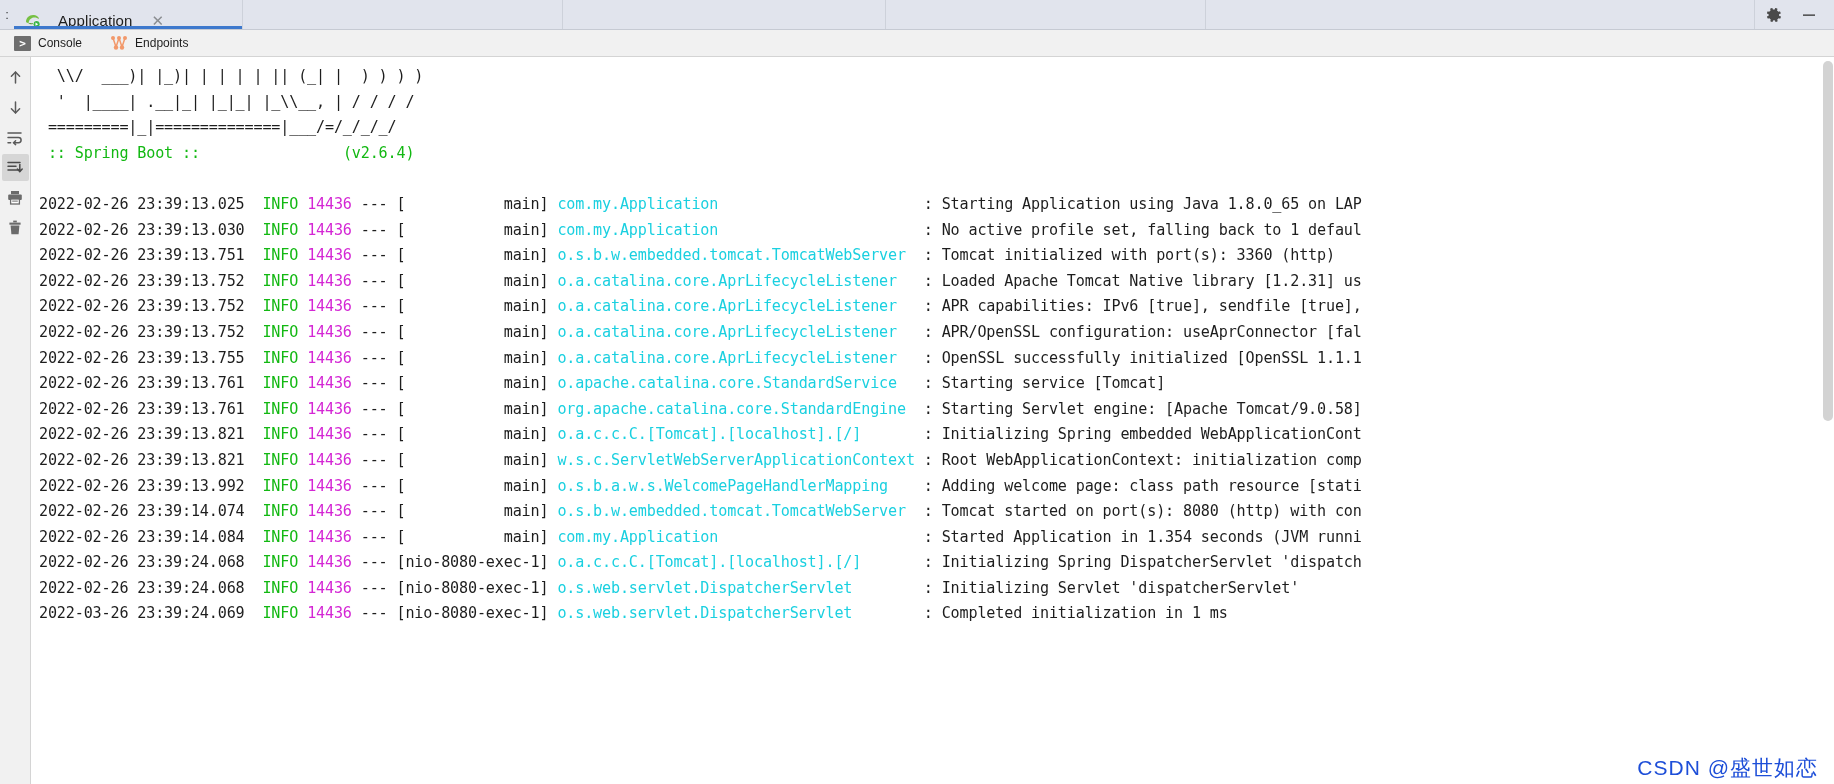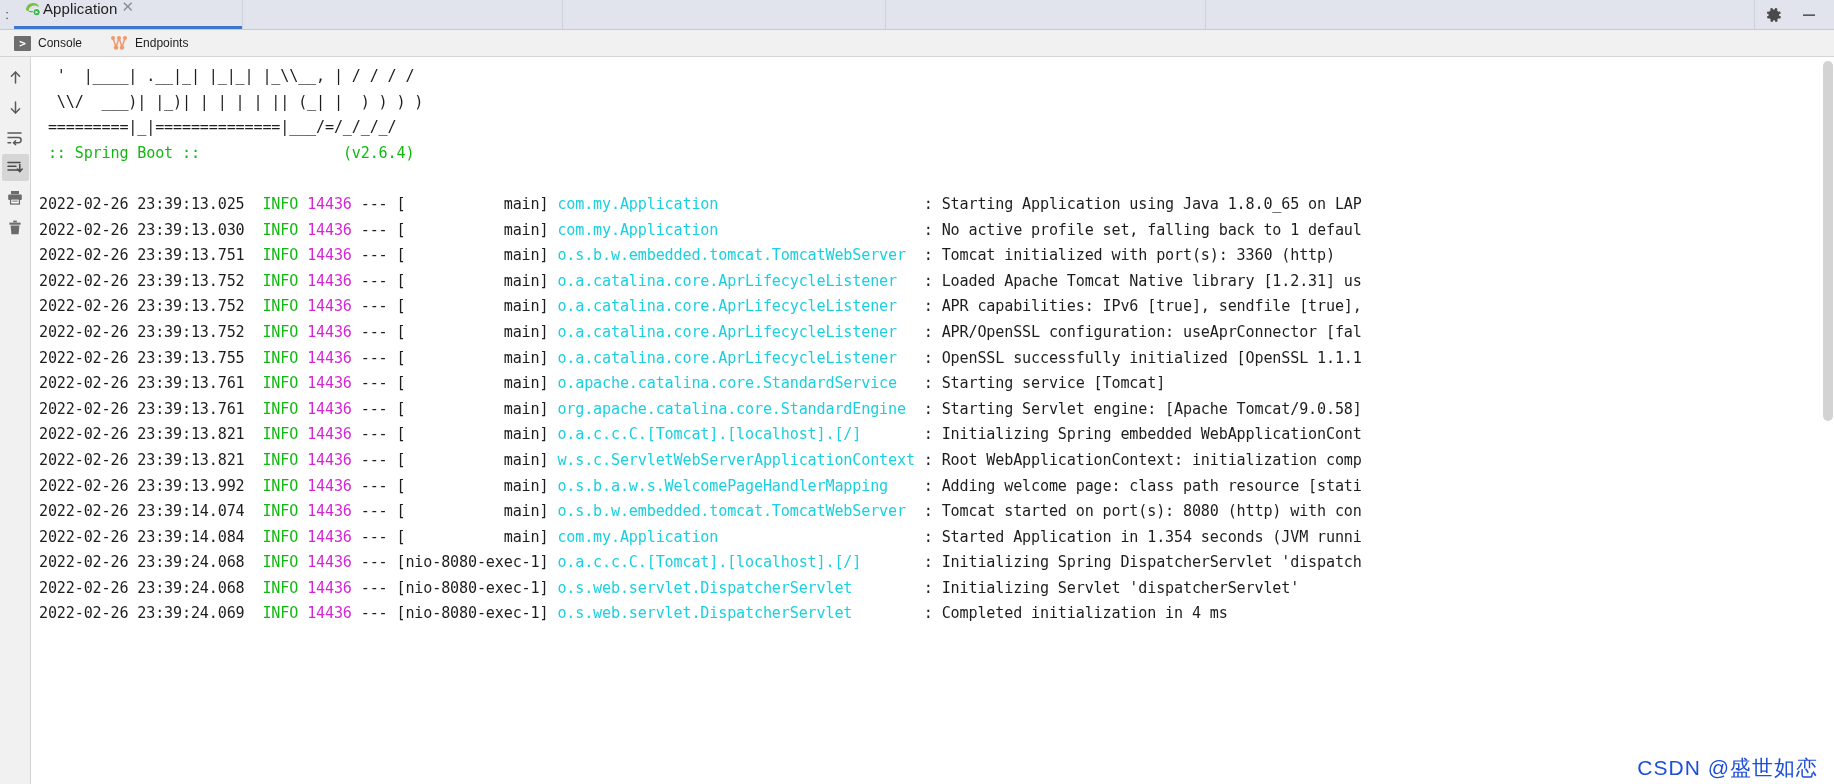--- a/index.html
+++ b/index.html
@@ -18,21 +18,21 @@
     background: #e1e4ed;
     border-bottom: 1px solid #c6cad3;
     display: flex;
     align-items: stretch;
   }
   .tb-colon {
     width: 14px; display: flex; align-items: center; justify-content: center;
     color: #3c3f41; font-size: 13px; line-height: 1;
   }
   .tab-active {
-    display: flex; align-items: flex-start; gap: 2px;
+    display: flex; align-items: flex-end; gap: 17px;
     padding: 0 11px 0 10px;
     position: relative;
     min-width: 228px;
   }
   .tab-active::after {
     content: ""; position: absolute; left: 0; right: 0; bottom: 0;
     height: 3px; background: #3d78cd;
   }
   .tab-icon { width: 17px; height: 17px; position: relative; flex: none; }
   .tab-label { font-size: 15px; color: #1d1d1d; letter-spacing: .1px; }
@@ -241,22 +241,22 @@
           <rect x="3.4" y="3.6" width="11.2" height="2.1" fill="#6b6b6b"></rect>
           <rect x="7.2" y="1.6" width="3.6" height="1.8" fill="#6b6b6b"></rect>
           <path d="M4.6 6.4 H13.4 L12.6 15.2 H5.4 Z" fill="#6b6b6b"></path>
         </svg>
       </div>
     </div>
 
     <div class="console">
       <div class="conswrap">
 
+        <pre class="line">  \\/  ___)| |_)| | | | | || (_| |  ) ) ) )</pre>
         <pre class="line">  '  |____| .__|_| |_|_| |_\\__, | / / / /</pre>
-        <pre class="line">  \\/  ___)| |_)| | | | | || (_| |  ) ) ) )</pre>
         <pre class="line"> =========|_|==============|___/=/_/_/_/</pre>
 
         <pre class="line"><span class="c-green"> :: Spring Boot ::</span><span>                </span><span class="c-green">(v2.6.4)</span></pre>
 
         <pre class="line"> </pre>
 
         <div id="log-lines">
             <pre class="line"><span class="c-dark">2022-02-26 23:39:13.025  </span><span class="c-green">INFO</span><span class=""> </span><span class="c-pink">14436</span><span class="c-dark"> --- </span><span class="c-dark">[           main] </span><span class="c-cyan">com.my.Application                      </span><span class="c-dark"> : Starting Application using Java 1.8.0_65 on LAP</span></pre>
             <pre class="line"><span class="c-dark">2022-02-26 23:39:13.030  </span><span class="c-green">INFO</span><span class=""> </span><span class="c-pink">14436</span><span class="c-dark"> --- </span><span class="c-dark">[           main] </span><span class="c-cyan">com.my.Application                      </span><span class="c-dark"> : No active profile set, falling back to 1 defaul</span></pre>
             <pre class="line"><span class="c-dark">2022-02-26 23:39:13.751  </span><span class="c-green">INFO</span><span class=""> </span><span class="c-pink">14436</span><span class="c-dark"> --- </span><span class="c-dark">[           main] </span><span class="c-cyan">o.s.b.w.embedded.tomcat.TomcatWebServer </span><span class="c-dark"> : Tomcat initialized with port(s): 3360 (http)</span></pre>
@@ -266,21 +266,21 @@
             <pre class="line"><span class="c-dark">2022-02-26 23:39:13.755  </span><span class="c-green">INFO</span><span class=""> </span><span class="c-pink">14436</span><span class="c-dark"> --- </span><span class="c-dark">[           main] </span><span class="c-cyan">o.a.catalina.core.AprLifecycleListener  </span><span class="c-dark"> : OpenSSL successfully initialized [OpenSSL 1.1.1</span></pre>
             <pre class="line"><span class="c-dark">2022-02-26 23:39:13.761  </span><span class="c-green">INFO</span><span class=""> </span><span class="c-pink">14436</span><span class="c-dark"> --- </span><span class="c-dark">[           main] </span><span class="c-cyan">o.apache.catalina.core.StandardService  </span><span class="c-dark"> : Starting service [Tomcat]</span></pre>
             <pre class="line"><span class="c-dark">2022-02-26 23:39:13.761  </span><span class="c-green">INFO</span><span class=""> </span><span class="c-pink">14436</span><span class="c-dark"> --- </span><span class="c-dark">[           main] </span><span class="c-cyan">org.apache.catalina.core.StandardEngine </span><span class="c-dark"> : Starting Servlet engine: [Apache Tomcat/9.0.58]</span></pre>
             <pre class="line"><span class="c-dark">2022-02-26 23:39:13.821  </span><span class="c-green">INFO</span><span class=""> </span><span class="c-pink">14436</span><span class="c-dark"> --- </span><span class="c-dark">[           main] </span><span class="c-cyan">o.a.c.c.C.[Tomcat].[localhost].[/]      </span><span class="c-dark"> : Initializing Spring embedded WebApplicationCont</span></pre>
             <pre class="line"><span class="c-dark">2022-02-26 23:39:13.821  </span><span class="c-green">INFO</span><span class=""> </span><span class="c-pink">14436</span><span class="c-dark"> --- </span><span class="c-dark">[           main] </span><span class="c-cyan">w.s.c.ServletWebServerApplicationContext</span><span class="c-dark"> : Root WebApplicationContext: initialization comp</span></pre>
             <pre class="line"><span class="c-dark">2022-02-26 23:39:13.992  </span><span class="c-green">INFO</span><span class=""> </span><span class="c-pink">14436</span><span class="c-dark"> --- </span><span class="c-dark">[           main] </span><span class="c-cyan">o.s.b.a.w.s.WelcomePageHandlerMapping   </span><span class="c-dark"> : Adding welcome page: class path resource [stati</span></pre>
             <pre class="line"><span class="c-dark">2022-02-26 23:39:14.074  </span><span class="c-green">INFO</span><span class=""> </span><span class="c-pink">14436</span><span class="c-dark"> --- </span><span class="c-dark">[           main] </span><span class="c-cyan">o.s.b.w.embedded.tomcat.TomcatWebServer </span><span class="c-dark"> : Tomcat started on port(s): 8080 (http) with con</span></pre>
             <pre class="line"><span class="c-dark">2022-02-26 23:39:14.084  </span><span class="c-green">INFO</span><span class=""> </span><span class="c-pink">14436</span><span class="c-dark"> --- </span><span class="c-dark">[           main] </span><span class="c-cyan">com.my.Application                      </span><span class="c-dark"> : Started Application in 1.354 seconds (JVM runni</span></pre>
             <pre class="line"><span class="c-dark">2022-02-26 23:39:24.068  </span><span class="c-green">INFO</span><span class=""> </span><span class="c-pink">14436</span><span class="c-dark"> --- </span><span class="c-dark">[nio-8080-exec-1] </span><span class="c-cyan">o.a.c.c.C.[Tomcat].[localhost].[/]      </span><span class="c-dark"> : Initializing Spring DispatcherServlet 'dispatch</span></pre>
             <pre class="line"><span class="c-dark">2022-02-26 23:39:24.068  </span><span class="c-green">INFO</span><span class=""> </span><span class="c-pink">14436</span><span class="c-dark"> --- </span><span class="c-dark">[nio-8080-exec-1] </span><span class="c-cyan">o.s.web.servlet.DispatcherServlet       </span><span class="c-dark"> : Initializing Servlet 'dispatcherServlet'</span></pre>
-            <pre class="line"><span class="c-dark">2022-02-26 23:39:24.069  </span><span class="c-green">INFO</span><span class=""> </span><span class="c-pink">14436</span><span class="c-dark"> --- </span><span class="c-dark">[nio-8080-exec-1] </span><span class="c-cyan">o.s.web.servlet.DispatcherServlet       </span><span class="c-dark"> : Completed initialization in 4 ms</span></pre>
+            <pre class="line"><span class="c-dark">2022-03-26 23:39:24.069  </span><span class="c-green">INFO</span><span class=""> </span><span class="c-pink">14436</span><span class="c-dark"> --- </span><span class="c-dark">[nio-8080-exec-1] </span><span class="c-cyan">o.s.web.servlet.DispatcherServlet       </span><span class="c-dark"> : Completed initialization in 1 ms</span></pre>
           </div>
       </div>
 
       <div class="watermark">CSDN @盛世如恋</div>
 
       <div class="scrollbar">
         <div class="scroll-thumb"></div>
       </div>
     </div>
 

